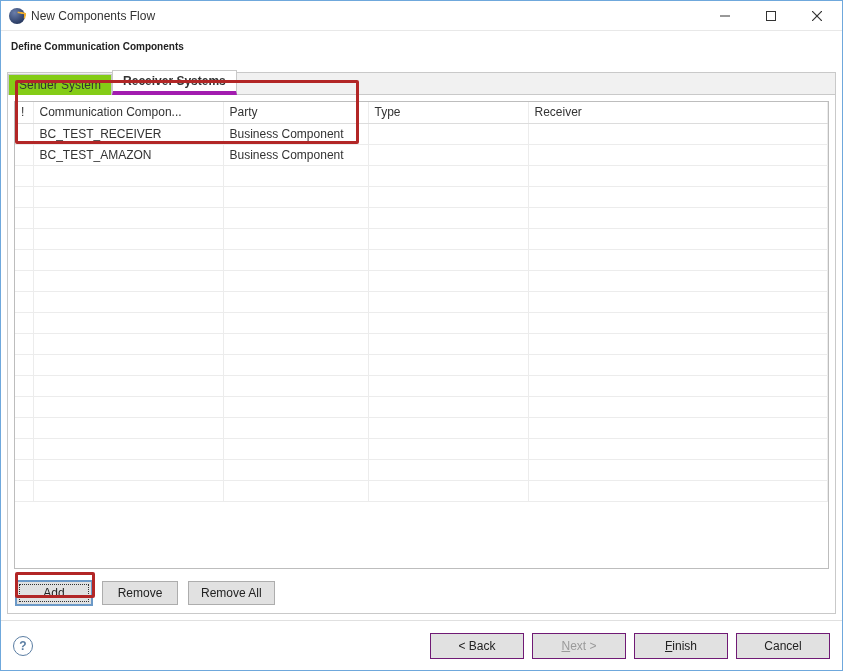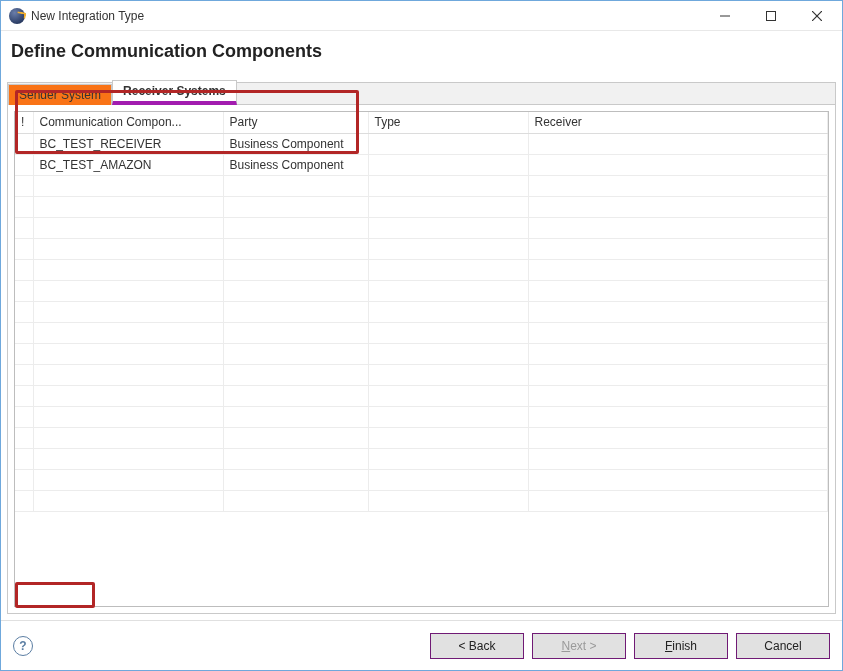--- a/index.html
+++ b/index.html
@@ -22,33 +22,33 @@
     border-radius:0 2px 0 0; transform:rotate(10deg);
   }
   .titlebar .title { color:#333; }
   .titlebar .spacer { flex:1; }
   .win-btn {
     width:46px; height:30px; display:flex; align-items:center; justify-content:center;
     color:#333; background:transparent; border:none; cursor:default;
   }
   .win-btn svg { width:10px; height:10px; }
   .header-block { padding:10px 14px 14px 14px; }
-  .header-title { font-size:18px; font-weight:600; color:#222; margin-bottom:6px; margin-left:-4px;}
+  .header-title { font-size:10px; font-weight:600; color:#222; margin-bottom:6px; margin-left:-4px;}
   .header-desc { font-size:12px; color:#333; margin-left:6px; }
   .content {
     flex:1; border:1px solid #c9c9c9; margin:0 6px 6px 6px; padding:0;
     display:flex; flex-direction:column; position:relative; background:#fff;
   }
   .tabstrip {
     display:flex; align-items:flex-end; height:22px; background:#f1f1f1;
     border-bottom:1px solid #c9c9c9; position:relative;
   }
   .tab {
     padding:3px 10px; border:1px solid #c9c9c9; border-bottom:none;
-    background:#f97316; margin-right:0px; position:relative; top:1px;
+    background:#84cc16; margin-right:0px; position:relative; top:1px;
     color:#333; cursor:default;
   }
   .tab.active { background:#fff; border-bottom:4px solid #a21caf;font-weight:bold; }
   .table-wrap {
     flex:1; border:1px solid #bdbdbd; margin:6px; background:#fff; overflow:hidden;
     position:relative;
   }
   table.grid {
     border-collapse:collapse; width:100%; table-layout:fixed;
   }
@@ -95,21 +95,21 @@
   .fbtn.disabled { color:#9a9a9a; }
   .fbtn .ul { text-decoration:underline; }
 </style>
 </head>
 <body>
 
 <div class="window">
 
   <div class="titlebar">
     <span class="app-icon"></span>
-    <span class="title">New Integration Type</span>
+    <span class="title">New Components Flow</span>
     <span class="spacer"></span>
     <button class="win-btn">
       <svg viewBox="0 0 10 10">
           <line x1="0" y1="5" x2="10" y2="5" stroke="currentColor" stroke-width="1"></line>
         </svg>
     </button>
     <button class="win-btn">
       <svg viewBox="0 0 10 10">
           <rect x="0.5" y="0.5" width="9" height="9" fill="none" stroke="currentColor" stroke-width="1"></rect>
         </svg>
@@ -274,20 +274,25 @@
               <td></td>
               <td></td>
               <td></td>
               <td></td>
               <td></td>
             </tr>
           </tbody>
       </table>
     </div>
 
+    <div class="btn-row">
+      <button class="btn focus">Add</button>
+      <button class="btn">Remove</button>
+      <button class="btn">Remove All</button>
+    </div>
 
     <div class="highlight-box hl1"></div>
     <div class="highlight-box hl2"></div>
   </div>
 
   <div class="footer">
     <div class="help-icon">?</div>
     <span class="spacer"></span>
     <button class="fbtn">
       <span>&lt; Back</span>

